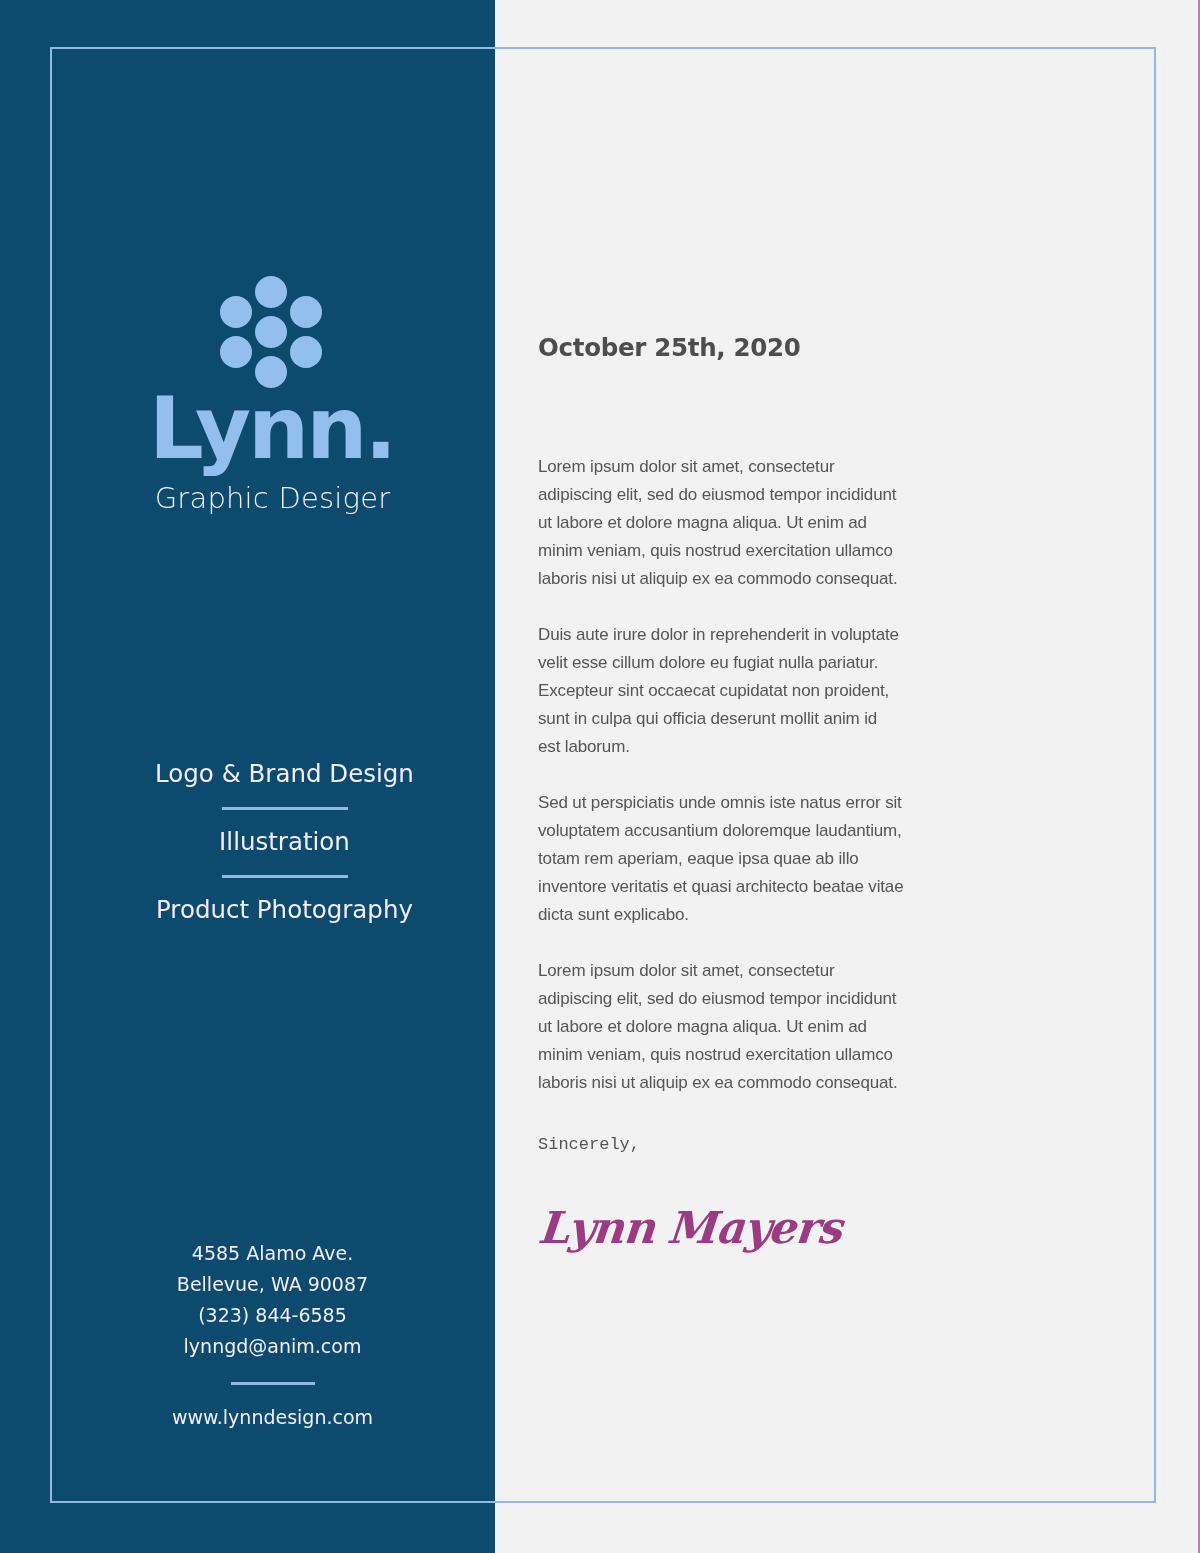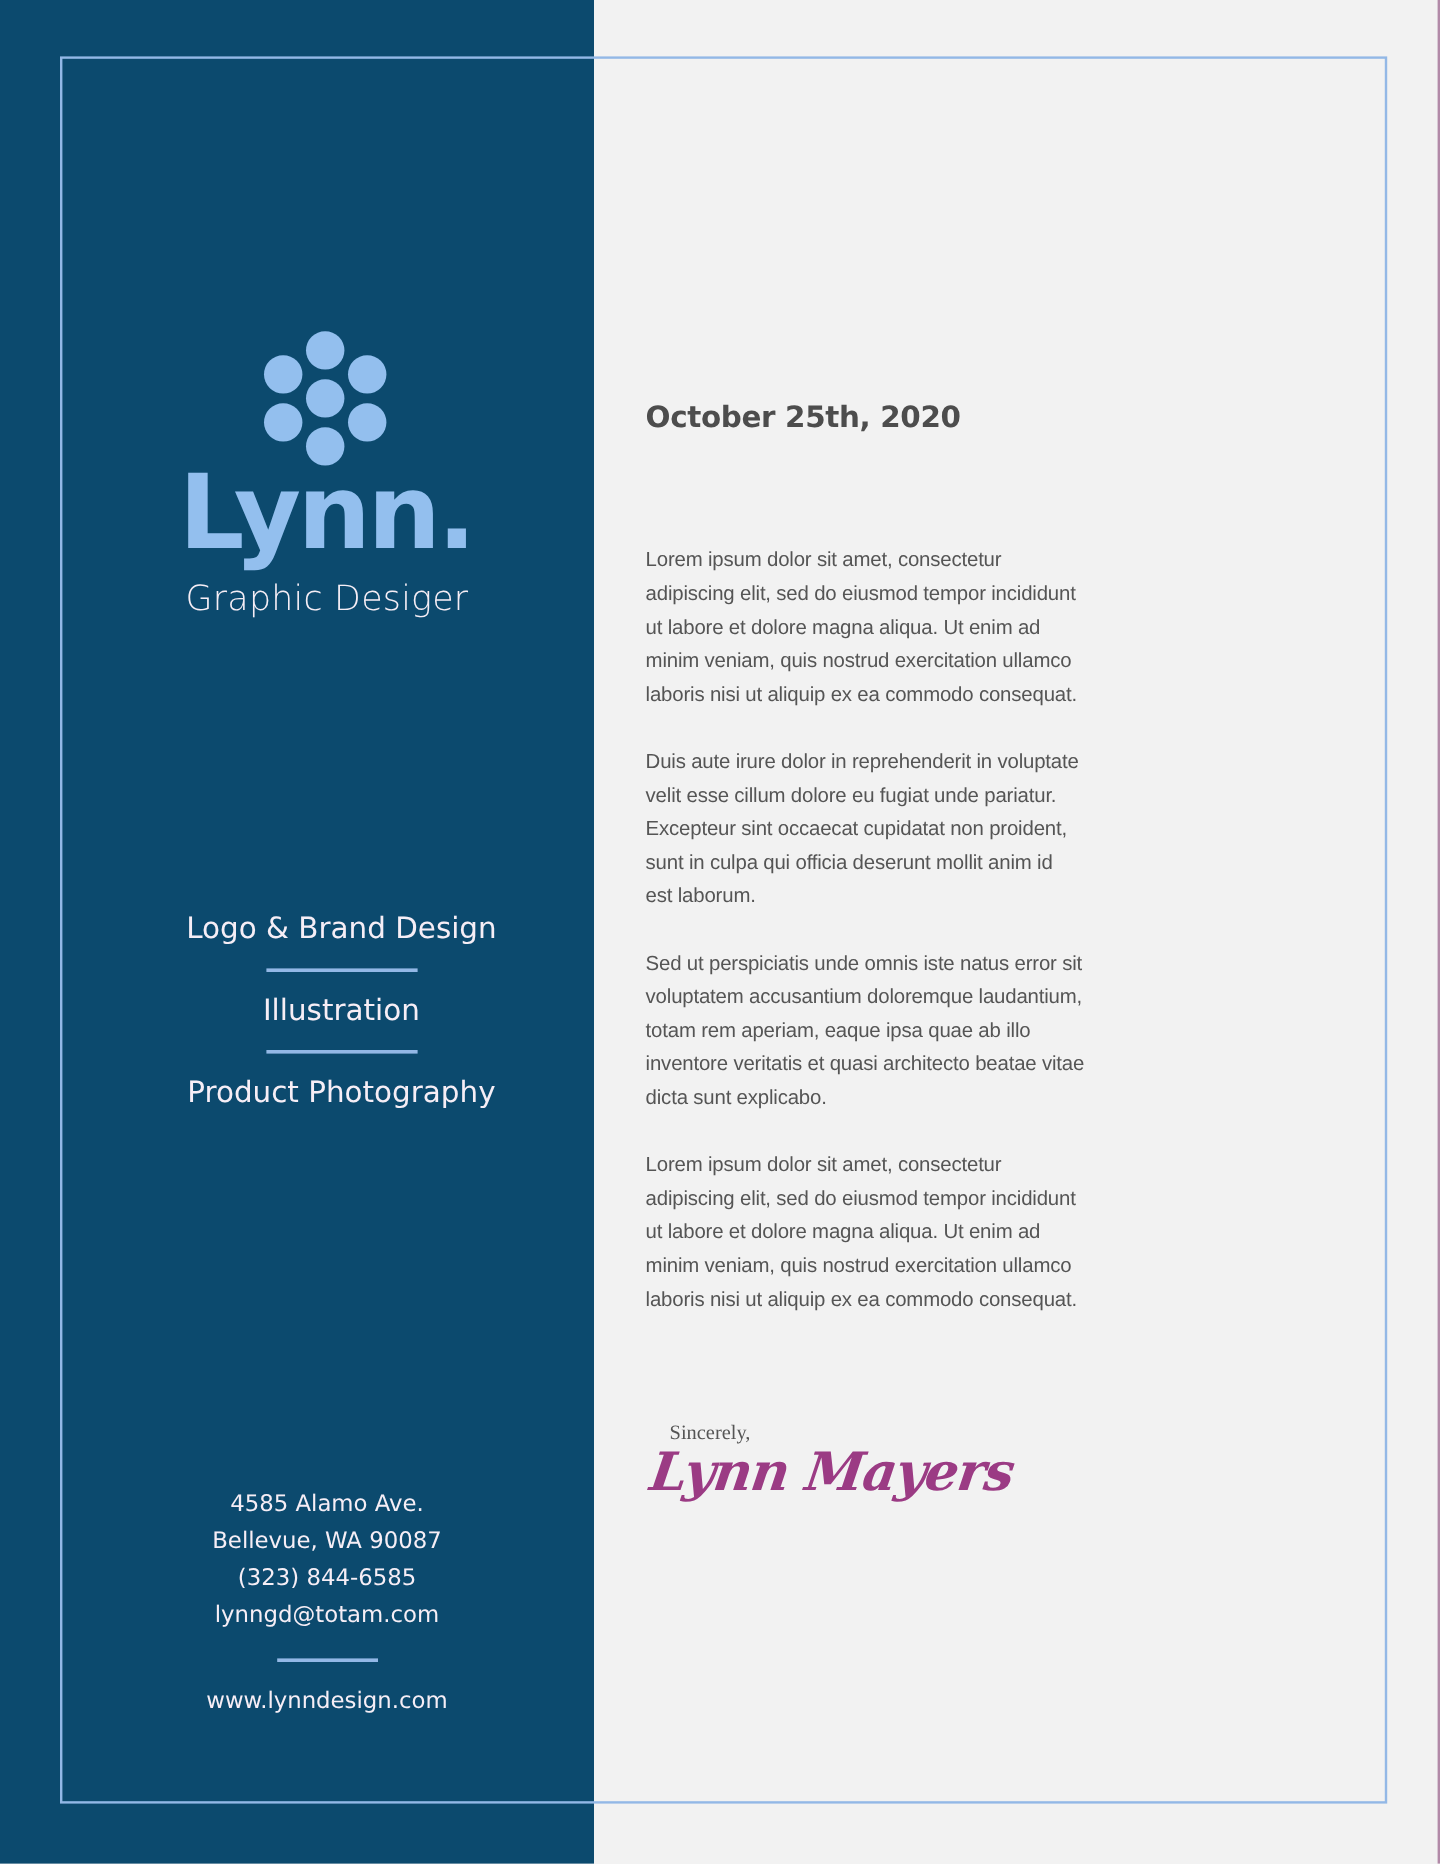--- a/index.html
+++ b/index.html
@@ -67,24 +67,23 @@
   .letter-body {
     position: absolute; left: 538px; top: 453px; width: 520px;
   }
   .para {
     font-family: Liberation Sans, sans-serif; font-size: 17px;
     color: #555555; line-height: 28px; margin: 0 0 28px 0;
     letter-spacing: -0.15px;
   }
   .para .ln { display: block; white-space: nowrap; }
   .closing {
-    position: absolute; left: 538px; top: 1180px;
-    font-family: Liberation Serif, serif; font-size: 17px; color: #555555;
+    position: absolute; left: 538px; top: 1131px;
+    font-family: Liberation Mono, monospace; font-size: 17px; color: #555555;
     line-height: 28px;
-    margin-left: 20px;
   }
   .signature {
     position: absolute; left: 538px; top: 1198px;
     font-family: "DejaVu Serif", serif; font-style: italic; font-weight: bold;
     font-size: 44px; color: #9b3b84; line-height: 60px; letter-spacing: -1px;
     transform: skewX(-8deg); transform-origin: left bottom;
   }
 </style>
 </head>
 <body>
@@ -111,42 +110,42 @@
     <div class="svc-divider"></div>
     <div class="service">Illustration</div>
     <div class="svc-divider"></div>
     <div class="service">Product Photography</div>
   </div>
 
   <div class="contact">
     <div class="contact-line">4585 Alamo Ave.</div>
     <div class="contact-line">Bellevue, WA 90087</div>
     <div class="contact-line">(323) 844-6585</div>
-    <div class="contact-line">lynngd@totam.com</div>
+    <div class="contact-line">lynngd@anim.com</div>
     <div class="contact-divider"></div>
     <div class="contact-line">www.lynndesign.com</div>
   </div>
 </div>
 
 <div class="right-edge"></div>
 <div class="frame"></div>
 
 <div class="letter-date">October 25th, 2020</div>
 
 <div class="letter-body">
   <div class="para">
     <span class="ln">Lorem ipsum dolor sit amet, consectetur</span>
     <span class="ln">adipiscing elit, sed do eiusmod tempor incididunt</span>
     <span class="ln">ut labore et dolore magna aliqua. Ut enim ad</span>
     <span class="ln">minim veniam, quis nostrud exercitation ullamco</span>
     <span class="ln">laboris nisi ut aliquip ex ea commodo consequat.</span>
   </div>
   <div class="para">
     <span class="ln">Duis aute irure dolor in reprehenderit in voluptate</span>
-    <span class="ln">velit esse cillum dolore eu fugiat unde pariatur.</span>
+    <span class="ln">velit esse cillum dolore eu fugiat nulla pariatur.</span>
     <span class="ln">Excepteur sint occaecat cupidatat non proident,</span>
     <span class="ln">sunt in culpa qui officia deserunt mollit anim id</span>
     <span class="ln">est laborum.</span>
   </div>
   <div class="para">
     <span class="ln">Sed ut perspiciatis unde omnis iste natus error sit</span>
     <span class="ln">voluptatem accusantium doloremque laudantium,</span>
     <span class="ln">totam rem aperiam, eaque ipsa quae ab illo</span>
     <span class="ln">inventore veritatis et quasi architecto beatae vitae</span>
     <span class="ln">dicta sunt explicabo.</span>

